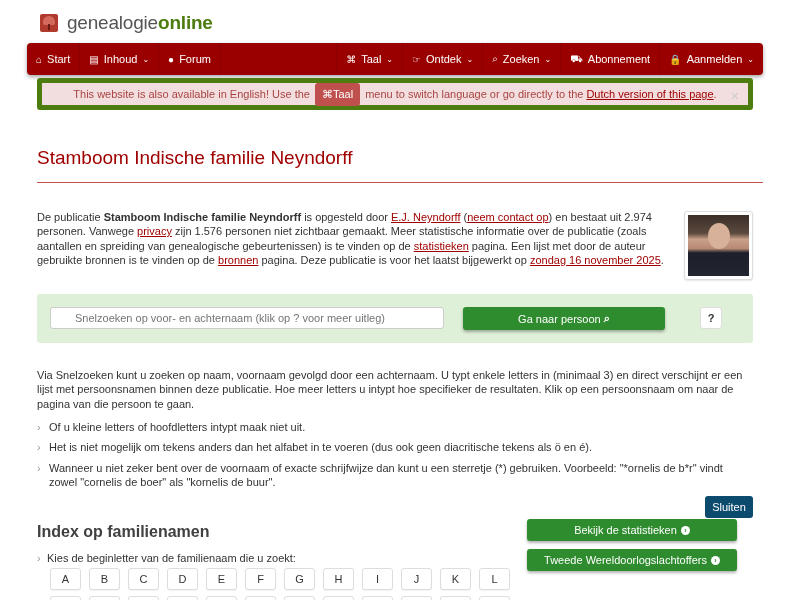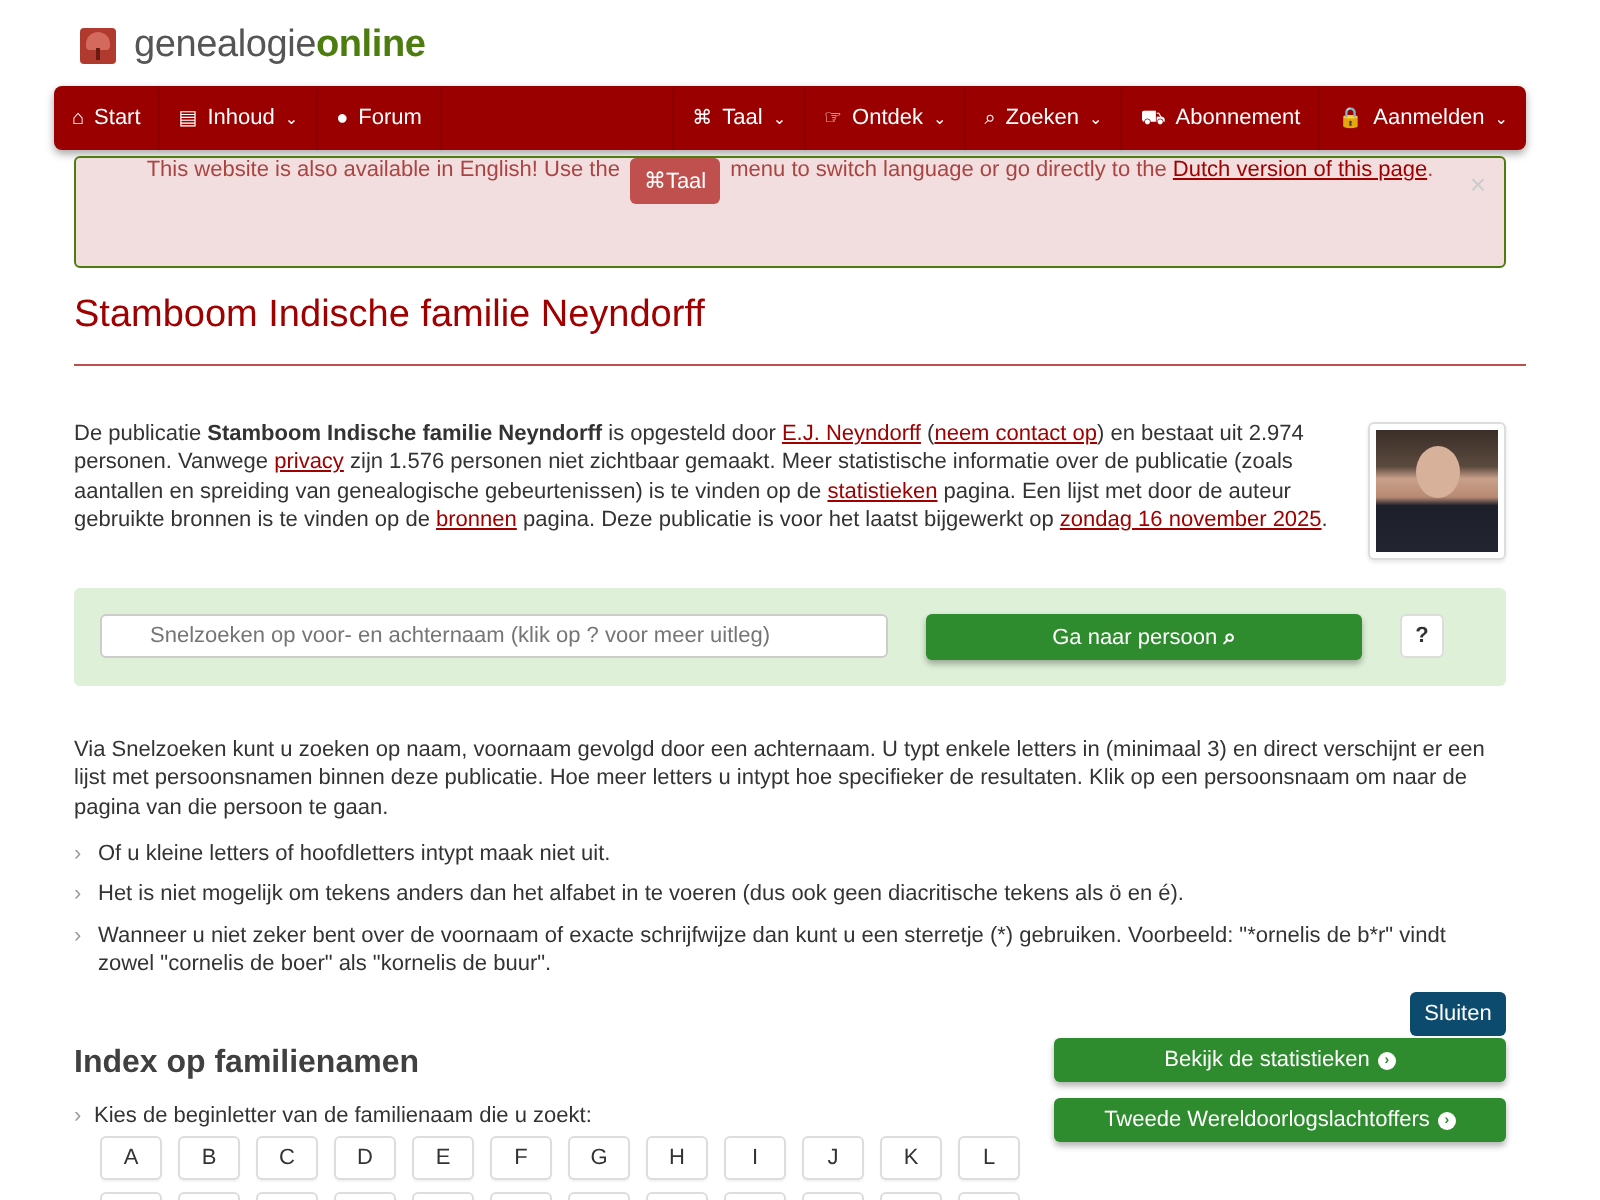--- a/index.html
+++ b/index.html
@@ -12,41 +12,41 @@
 .logo-icon:after{content:"";position:absolute;left:8px;top:10px;width:2px;height:6px;background:#6b1a12}
 .logo-text{margin-left:9px;font-size:19px;color:#555;letter-spacing:-0.2px}
 .logo-text b{color:#4d7c0f;font-weight:bold}
 .tagline{position:absolute;right:47px;top:17px;font-size:13px;color:#a00000}
 .navbar{position:absolute;left:27px;top:43px;width:736px;height:32px;background:#9b0000;border-radius:4px;box-shadow:0 2px 4px rgba(0,0,0,.35);display:flex;justify-content:space-between;color:#fff}
 .nav-group{display:flex;height:100%}
 .nav-item{display:flex;align-items:center;padding:0 9px;font-size:11px;color:#fff;border-right:1px solid #8a0000;cursor:pointer}
 .nav-group.right .nav-item{border-right:none;border-left:1px solid #8a0000}
 .nav-item .ic{margin-right:5px;font-size:10px}
 .nav-item .chev{margin-left:5px;font-size:8px}
-.alert{position:absolute;left:37px;top:78px;width:716px;height:56px;background:#f2dede;border:1px solid #4d7c0f;border-radius:3px;display:flex;align-items:flex-start;justify-content:center;color:#a94442;font-size:11px}
+.alert{position:absolute;left:37px;top:78px;width:716px;height:32px;background:#f2dede;border:5px solid #4d7c0f;border-radius:3px;display:flex;align-items:center;justify-content:center;color:#a94442;font-size:11px}
 .alert .taal-btn{display:inline-flex;align-items:center;background:#c0504d;color:#fff;border-radius:3px;padding:5px 7px;margin:0 5px;font-size:11px}
 .alert a{color:#a00000;margin-left:3px}
 .alert .close{position:absolute;right:9px;top:5px;color:#ccc;font-size:14px}
 h1{position:absolute;left:37px;top:147px;font-size:19px;font-weight:normal;color:#a00000}
 .hr{position:absolute;left:37px;top:182px;width:726px;height:1px;background:#c0504d}
 .intro{position:absolute;left:37px;top:210px;width:640px;line-height:14.3px;font-size:11px}
 .photo{position:absolute;left:684px;top:211px;width:69px;height:69px;border:1px solid #ddd;border-radius:3px;padding:3px;background:#fff;box-shadow:0 1px 2px rgba(0,0,0,.1)}
 .photo-inner{width:100%;height:100%;background:linear-gradient(180deg,#3a2e28 0%,#5b4a3e 30%,#c9a08a 40%,#b88a74 55%,#1d1f2b 62%,#22242f 100%);position:relative}
 .photo-inner:after{content:"";position:absolute;left:20px;top:8px;width:22px;height:26px;border-radius:50%;background:#d8b19a}
 .search-well{position:absolute;left:37px;top:294px;width:716px;height:49px;background:#dff0d8;border-radius:3px}
 .search-input{position:absolute;left:13px;top:13px;width:394px;height:22px;background:#fff;border:1px solid #ccc;border-radius:3px;padding:0 24px;font-size:11px;color:#999;font-family:"Liberation Sans",sans-serif}
-.go-btn{position:absolute;left:426px;top:13px;width:218px;height:23px;background:#2e8b2e;color:#fff;border-radius:3px;display:flex;align-items:center;justify-content:center;font-size:11px;box-shadow:0 2px 3px rgba(0,0,0,.3)}
+.go-btn{position:absolute;left:426px;top:13px;width:202px;height:23px;background:#2e8b2e;color:#fff;border-radius:3px;display:flex;align-items:center;justify-content:center;font-size:11px;box-shadow:0 2px 3px rgba(0,0,0,.3)}
 .help-btn{position:absolute;left:663px;top:13px;width:22px;height:22px;background:#fff;border:1px solid #ddd;border-radius:3px;display:flex;align-items:center;justify-content:center;font-size:11px;font-weight:bold}
 .explain{position:absolute;left:37px;top:368px;width:720px;line-height:14.3px}
 .tips{position:absolute;left:37px;top:420px;width:716px}
 .tip{position:relative;padding-left:12px;line-height:14.3px;margin-bottom:6px}
 .tip:before{content:"›";position:absolute;left:0;top:0;color:#999}
 .close-btn{position:absolute;left:705px;top:496px;width:48px;height:22px;background:#0c4a6e;color:#fff;border-radius:3px;display:flex;align-items:center;justify-content:center;font-size:11px}
 h2{position:absolute;left:37px;top:523px;font-size:16px;font-weight:bold;color:#404040}
-.side-btn{position:absolute;left:527px;width:226px;height:22px;background:#2e8b2e;color:#fff;border-radius:3px;display:flex;align-items:center;justify-content:center;font-size:11px;box-shadow:0 2px 3px rgba(0,0,0,.3)}
+.side-btn{position:absolute;left:527px;width:210px;height:22px;background:#2e8b2e;color:#fff;border-radius:3px;display:flex;align-items:center;justify-content:center;font-size:11px;box-shadow:0 2px 3px rgba(0,0,0,.3)}
 .side-btn .arr{display:inline-block;width:9px;height:9px;border-radius:50%;background:#fff;color:#2e8b2e;font-size:7px;line-height:9px;text-align:center;margin-left:4px;font-weight:bold}
 .index-lbl{position:absolute;left:37px;top:552px;padding-left:10px}
 .index-lbl:before{content:"›";position:absolute;left:0;color:#999}
 .letters{position:absolute;left:50px;top:568px;display:flex;gap:8px}
 .letter{width:31px;height:22px;border:1px solid #ddd;border-radius:3px;display:flex;align-items:center;justify-content:center;font-size:11px;background:#fff;box-shadow:0 1px 1px rgba(0,0,0,.05)}
 .letters2{position:absolute;left:50px;top:596px;display:flex;gap:8px}
 </style>
 </head>
 <body>
 

